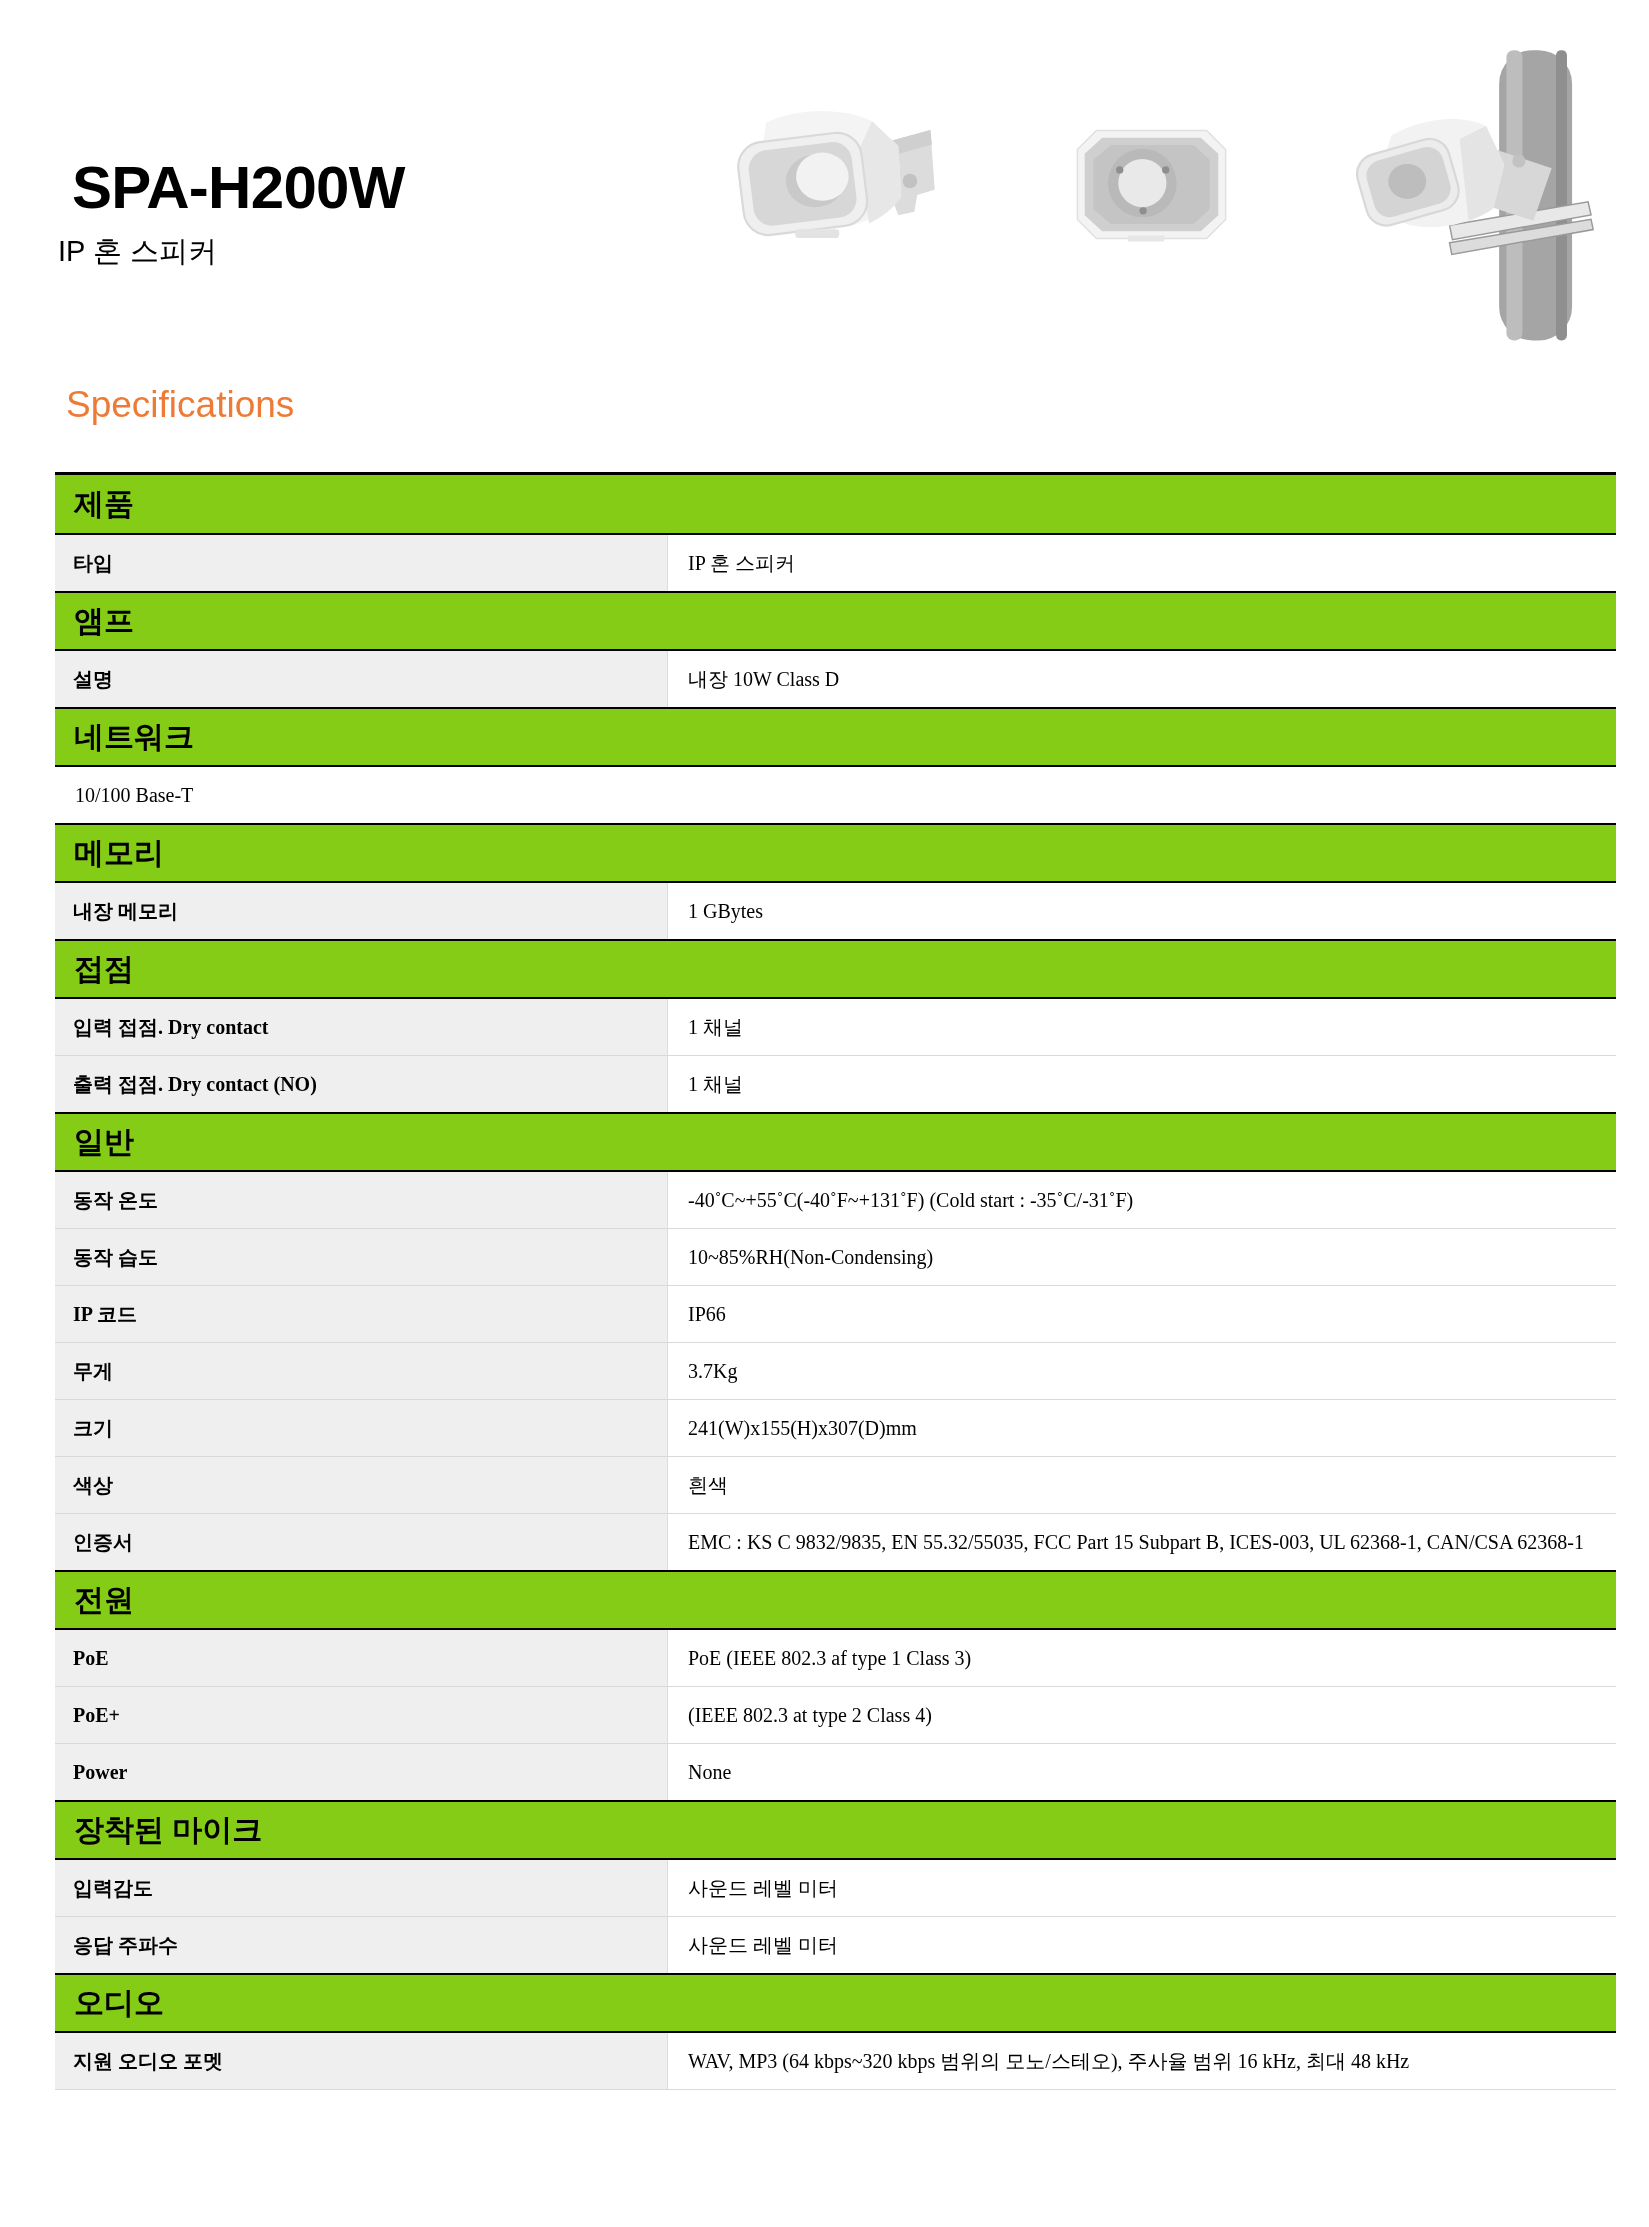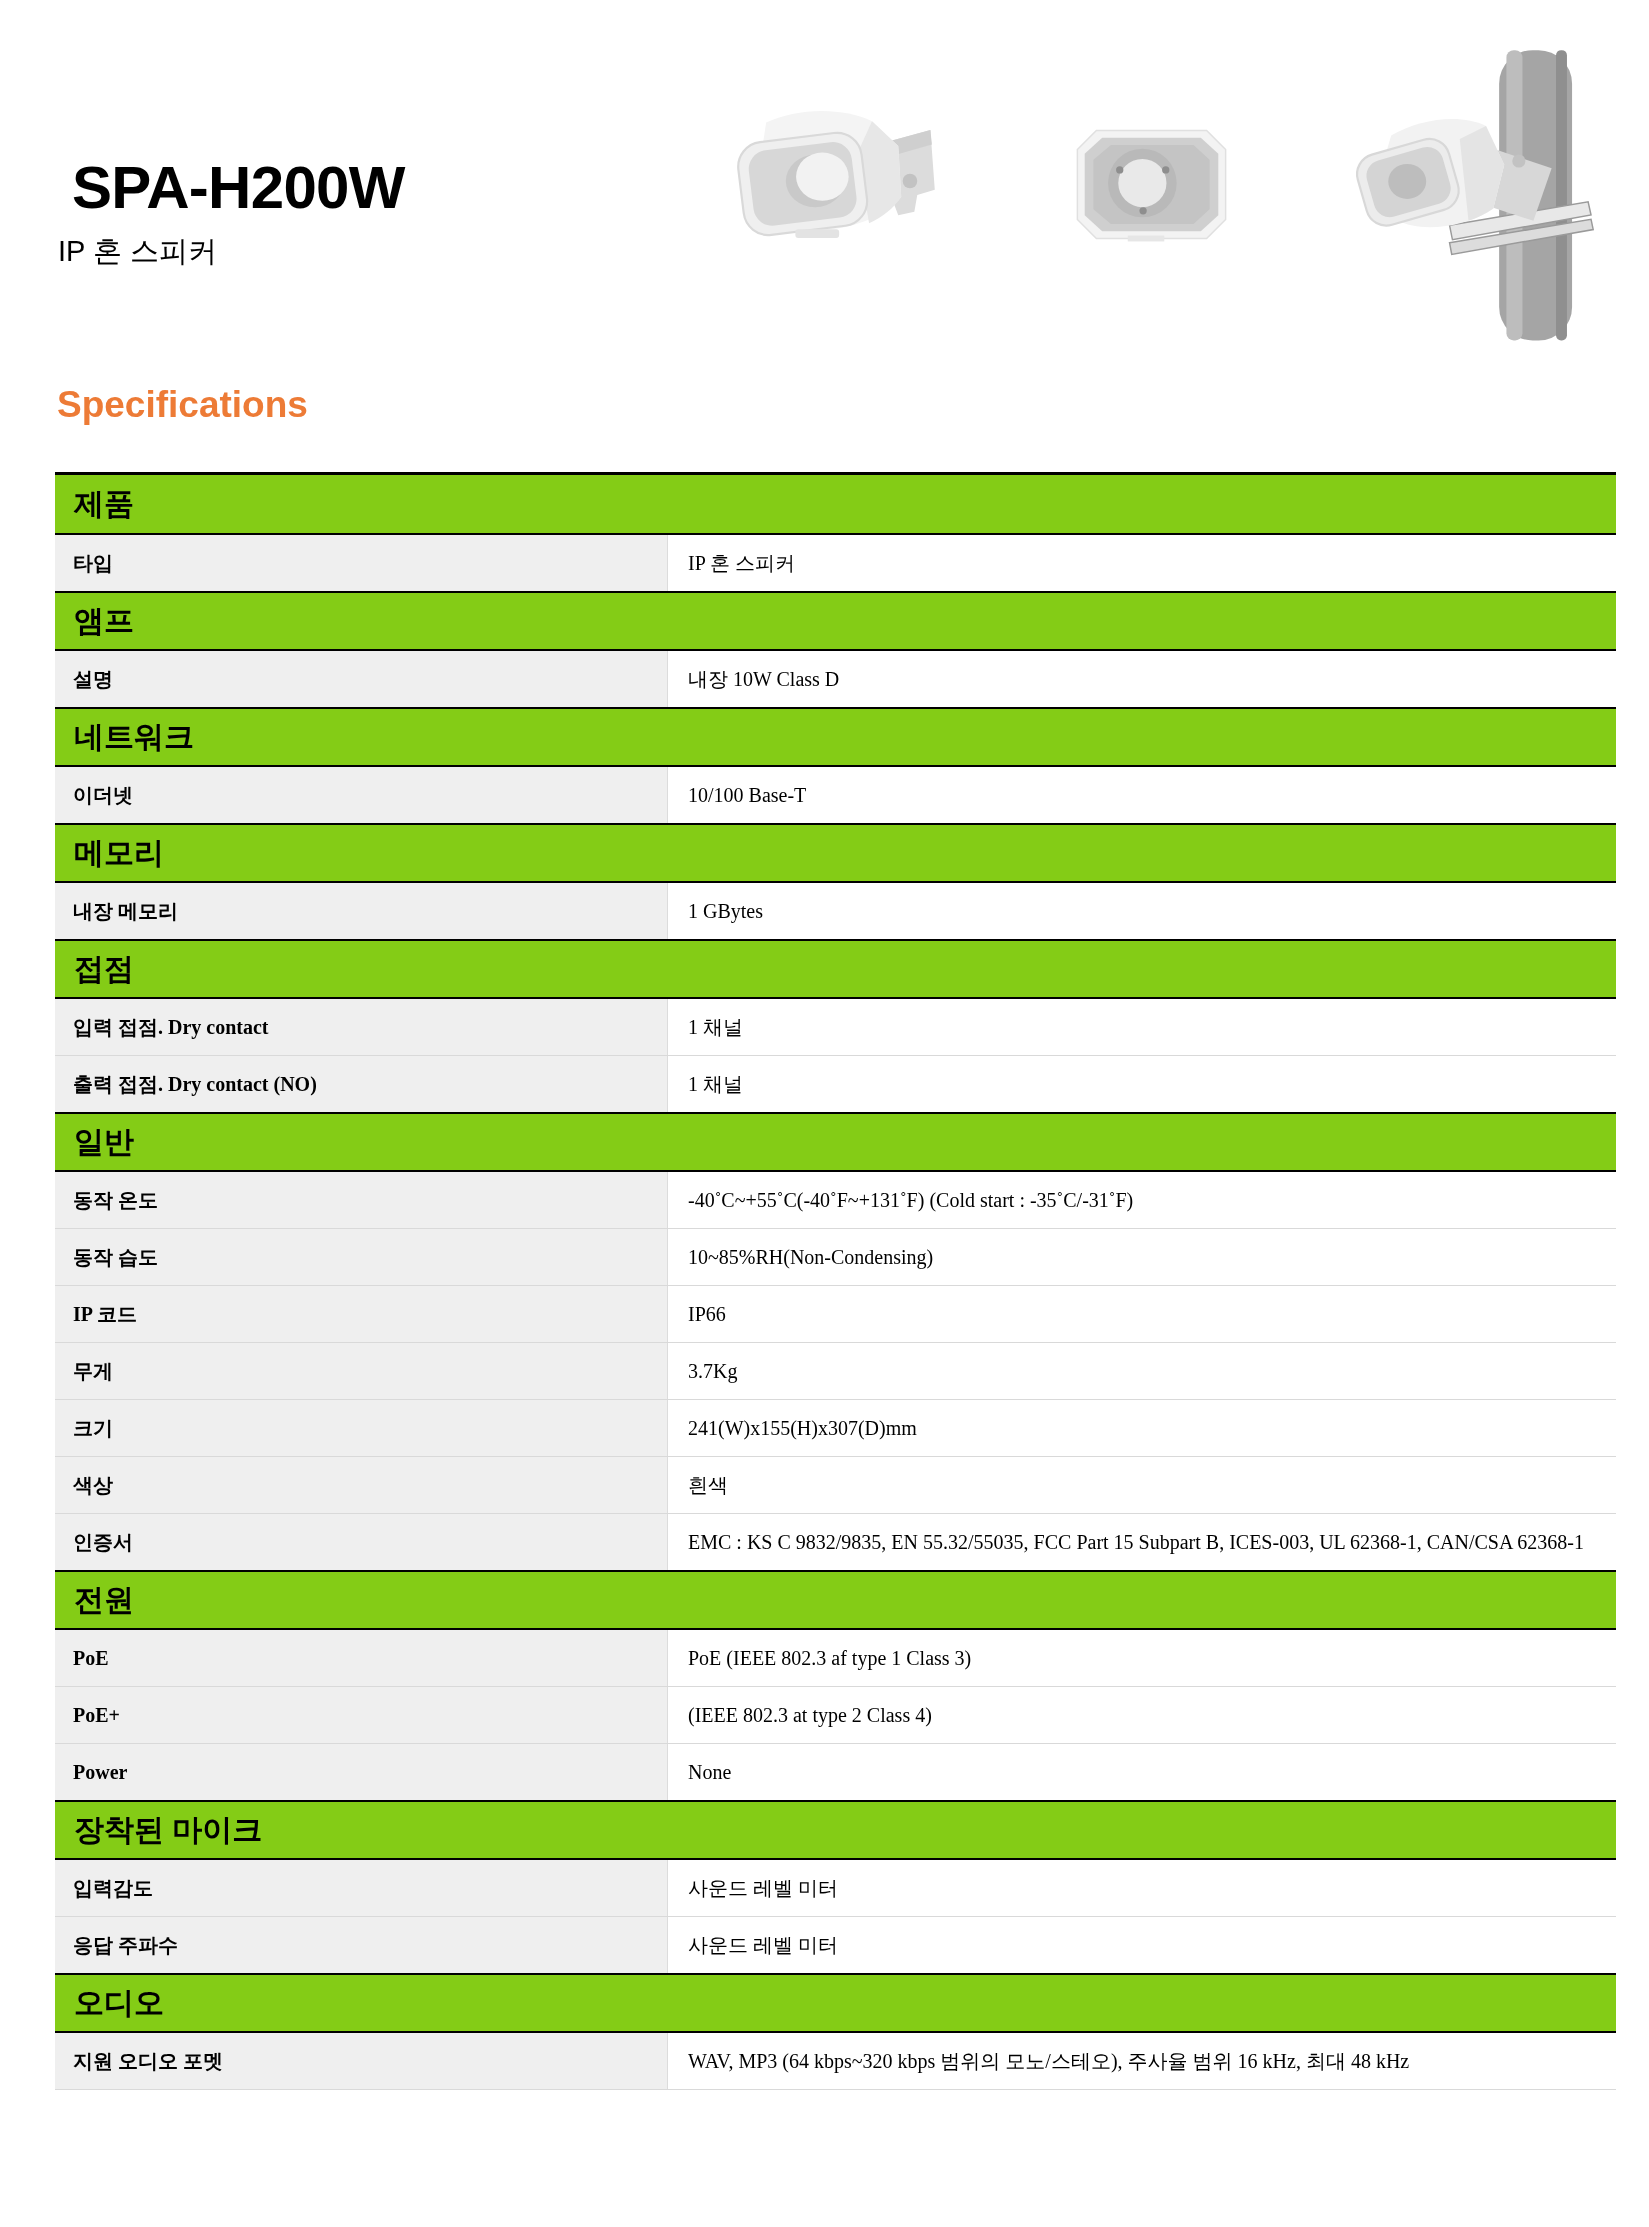--- a/index.html
+++ b/index.html
@@ -23,23 +23,23 @@
   }
   .product-subtitle{
     position:absolute;
     left:58px; top:232px;
     font-size:29px;
     font-weight:400;
     margin:0;
   }
   .spec-heading{
     position:absolute;
-    left:57px; top:385px;
+    left:66px; top:385px;
     font-size:37px;
-    font-weight:700;
+    font-weight:400;
     color:#ED7B36;
     margin:0;
     line-height:1.1;
   }
   .product-images{
     position:absolute;
     left:0; top:0;
     width:1649px; height:365px;
   }
   .product-images svg{position:absolute;}
@@ -156,21 +156,20 @@
         <div class="spec-label">타입</div>
         <div class="spec-value">IP 혼 스피커</div>
       </div>
       <div class="spec-section-header">앰프</div>
       <div class="spec-row">
         <div class="spec-label">설명</div>
         <div class="spec-value">내장 10W Class D</div>
       </div>
       <div class="spec-section-header">네트워크</div>
       <div class="spec-row">
-        <div class="spec-label">이더넷</div>
         <div class="spec-value">10/100 Base-T</div>
       </div>
       <div class="spec-section-header">메모리</div>
       <div class="spec-row">
         <div class="spec-label">내장 메모리</div>
         <div class="spec-value">1 GBytes</div>
       </div>
       <div class="spec-section-header">접점</div>
       <div class="spec-row">
         <div class="spec-label">입력 접점. Dry contact</div>

